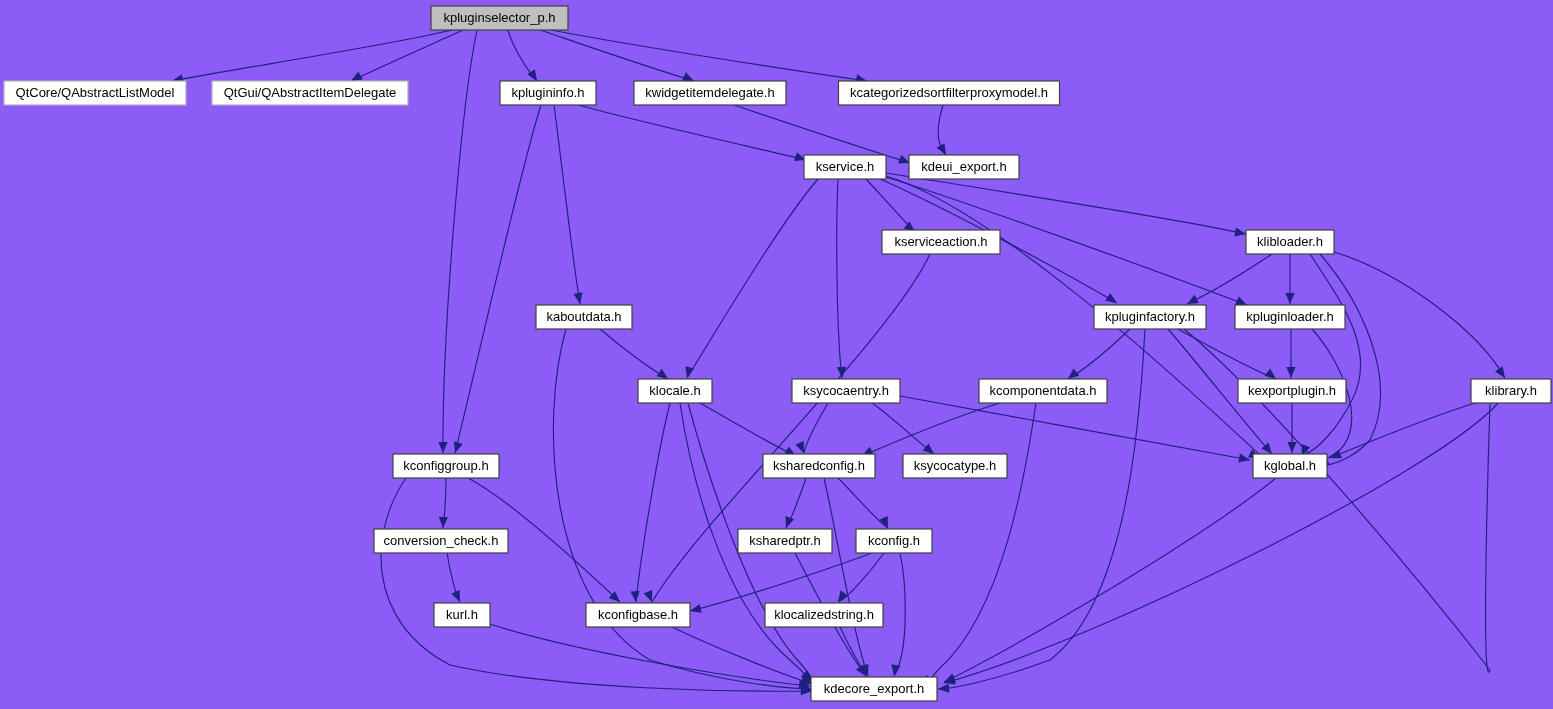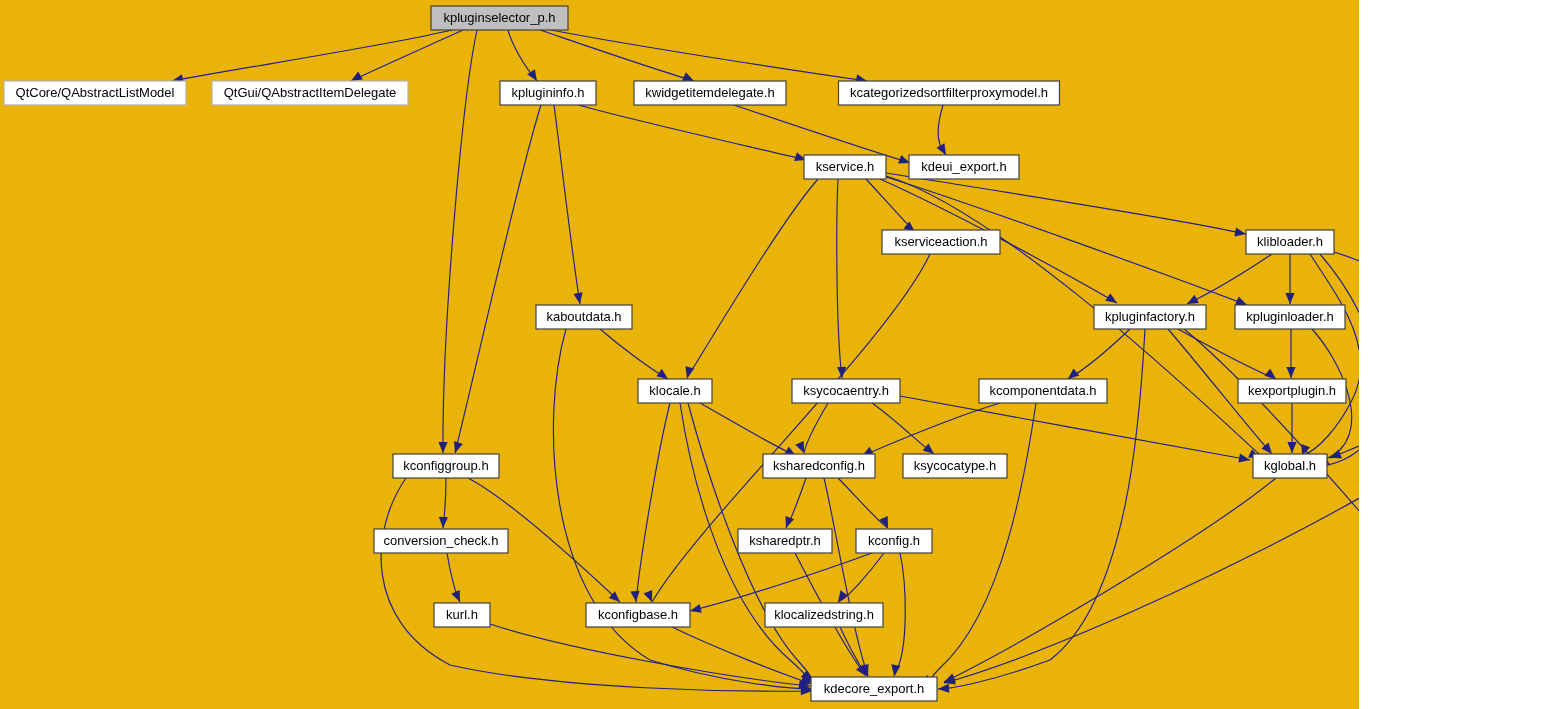--- a/index.html
+++ b/index.html
@@ -2,23 +2,23 @@
 <html><head>
 <meta charset="utf-8">
 <style>
   html, body {
     margin: 0;
     padding: 0;
     background: #ffffff;
   }
   #graph-root {
     position: relative;
-    width: 1359px;
+    width: 1553px;
     height: 709px;
-    background: #eab308;
+    background: #8b5cf6;
     font-family: "Liberation Sans", sans-serif;
     overflow: hidden;
     text-align: right;
   }
   svg#graph-svg {
     position: absolute;
     left: 0; top: 0;
     width: 1553px;
     height: 709px;
   }

